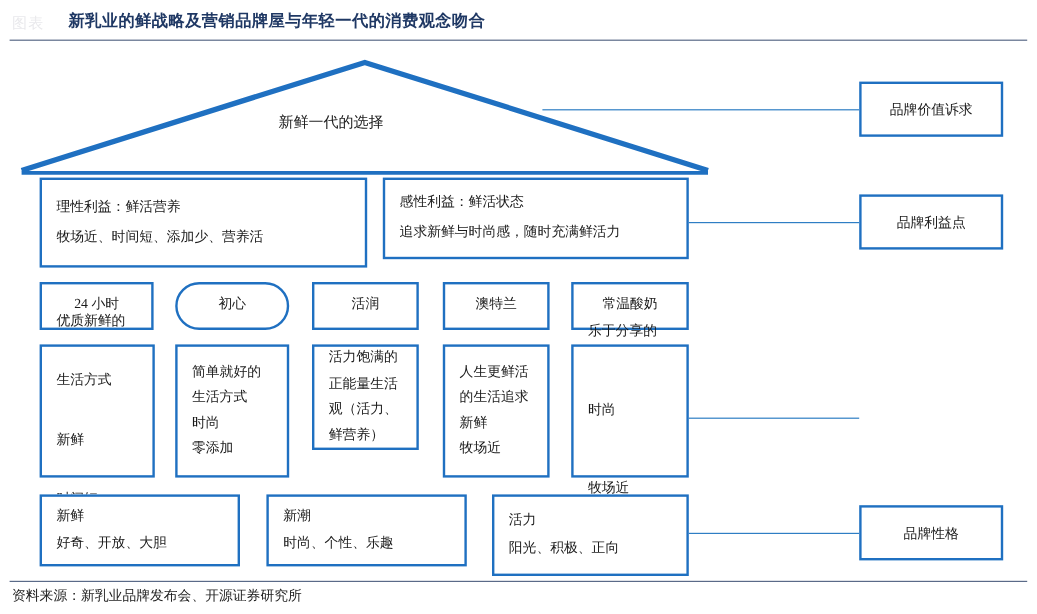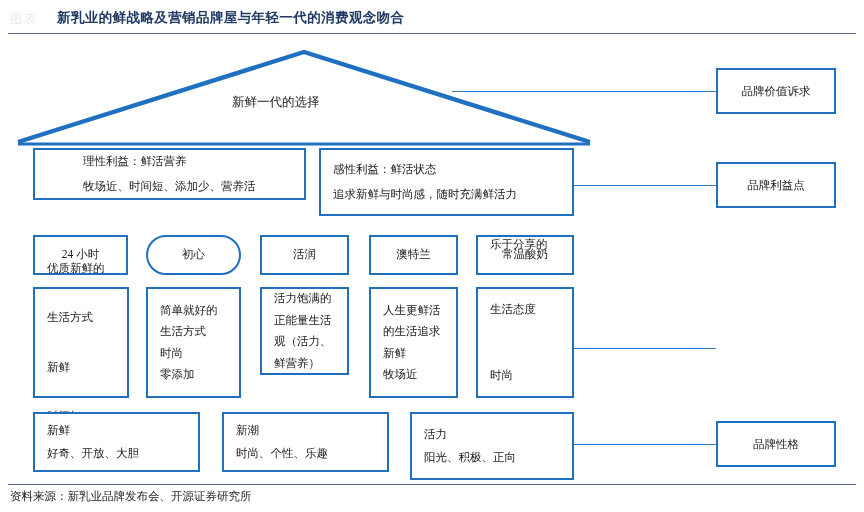--- a/index.html
+++ b/index.html
@@ -142,21 +142,21 @@
   <div class="rule-top"></div>
 
   <svg class="roof" viewBox="0 0 580 98" width="580" height="98" xmlns="http://www.w3.org/2000/svg">
     <polyline points="4,94 290,4 576,94" fill="none" stroke="#1f70c1" stroke-width="4.4" stroke-linejoin="miter" stroke-linecap="butt"></polyline>
     <line x1="4" y1="96" x2="576" y2="96" stroke="#1f70c1" stroke-width="3.2"></line>
   </svg>
   <div class="roof-label">新鲜一代的选择</div>
 
   <div class="conn" style="left:452px; top:91px; width:264px;"></div>
 
-  <div class="box r2" style="left:33px; top:148px; width:273px; height:52px;padding-left:36px;">
+  <div class="box r2" style="left:33px; top:148px; width:273px; height:75px;">
     <div class="line">理性利益：鲜活营养</div>
     <div class="line">牧场近、时间短、添加少、营养活</div>
   </div>
   <div class="box r2" style="left:319px; top:148px; width:255px; height:68px;">
     <div class="line">感性利益：鲜活状态</div>
     <div class="line">追求新鲜与时尚感，随时充满鲜活力</div>
   </div>
 
   <div class="conn" style="left:574px; top:185px; width:142px;"></div>
 
@@ -195,21 +195,20 @@
     <div class="line">鲜营养）</div>
   </div>
   <div class="box r4" style="left:369px; top:287px; width:89px; height:111px;">
     <div class="line">人生更鲜活</div>
     <div class="line">的生活追求</div>
     <div class="line">新鲜</div>
     <div class="line">牧场近</div>
   </div>
   <div class="box r4" style="left:476px; top:287px; width:98px; height:111px;gap:44px;">
     <div class="line">乐于分享的</div>
-    <div class="line">生活态度</div>
     <div class="line">时尚</div>
     <div class="line">牧场近</div>
   </div>
 
   <div class="conn" style="left:574px; top:348px; width:142px;"></div>
 
   <div class="box r5" style="left:33px; top:412px; width:167px; height:60px;">
     <div class="line">新鲜</div>
     <div class="line">好奇、开放、大胆</div>
   </div>

